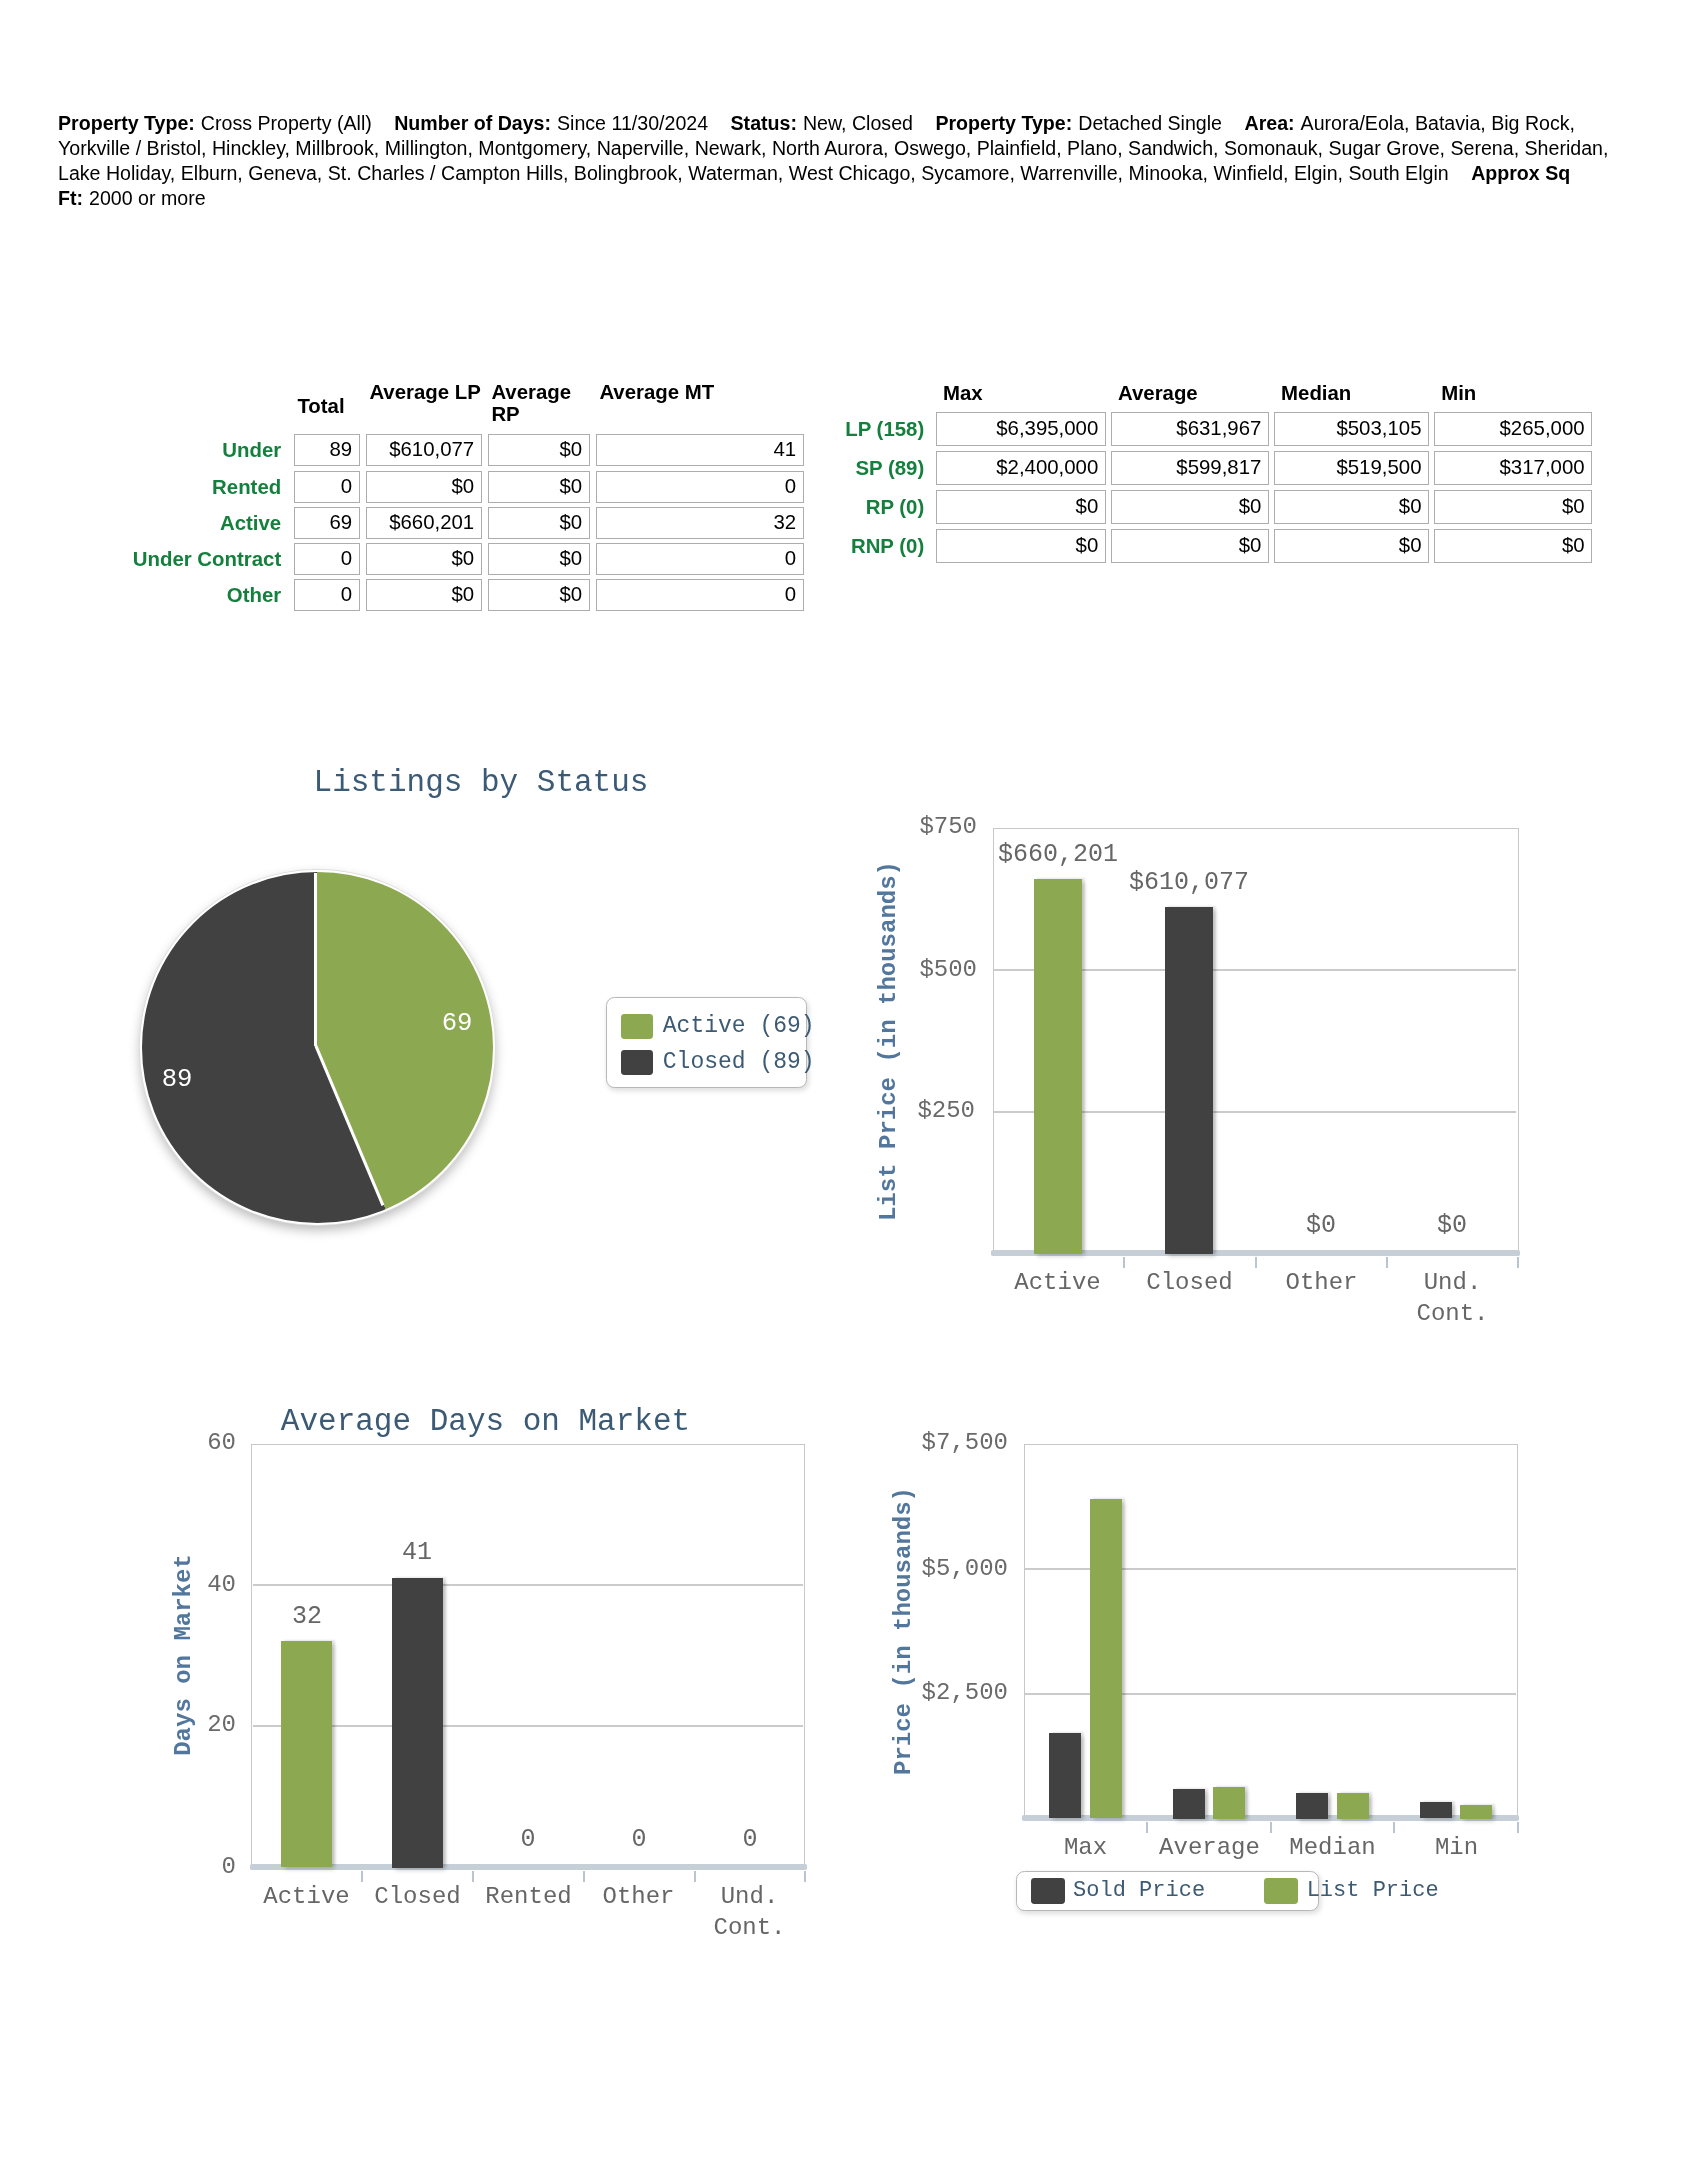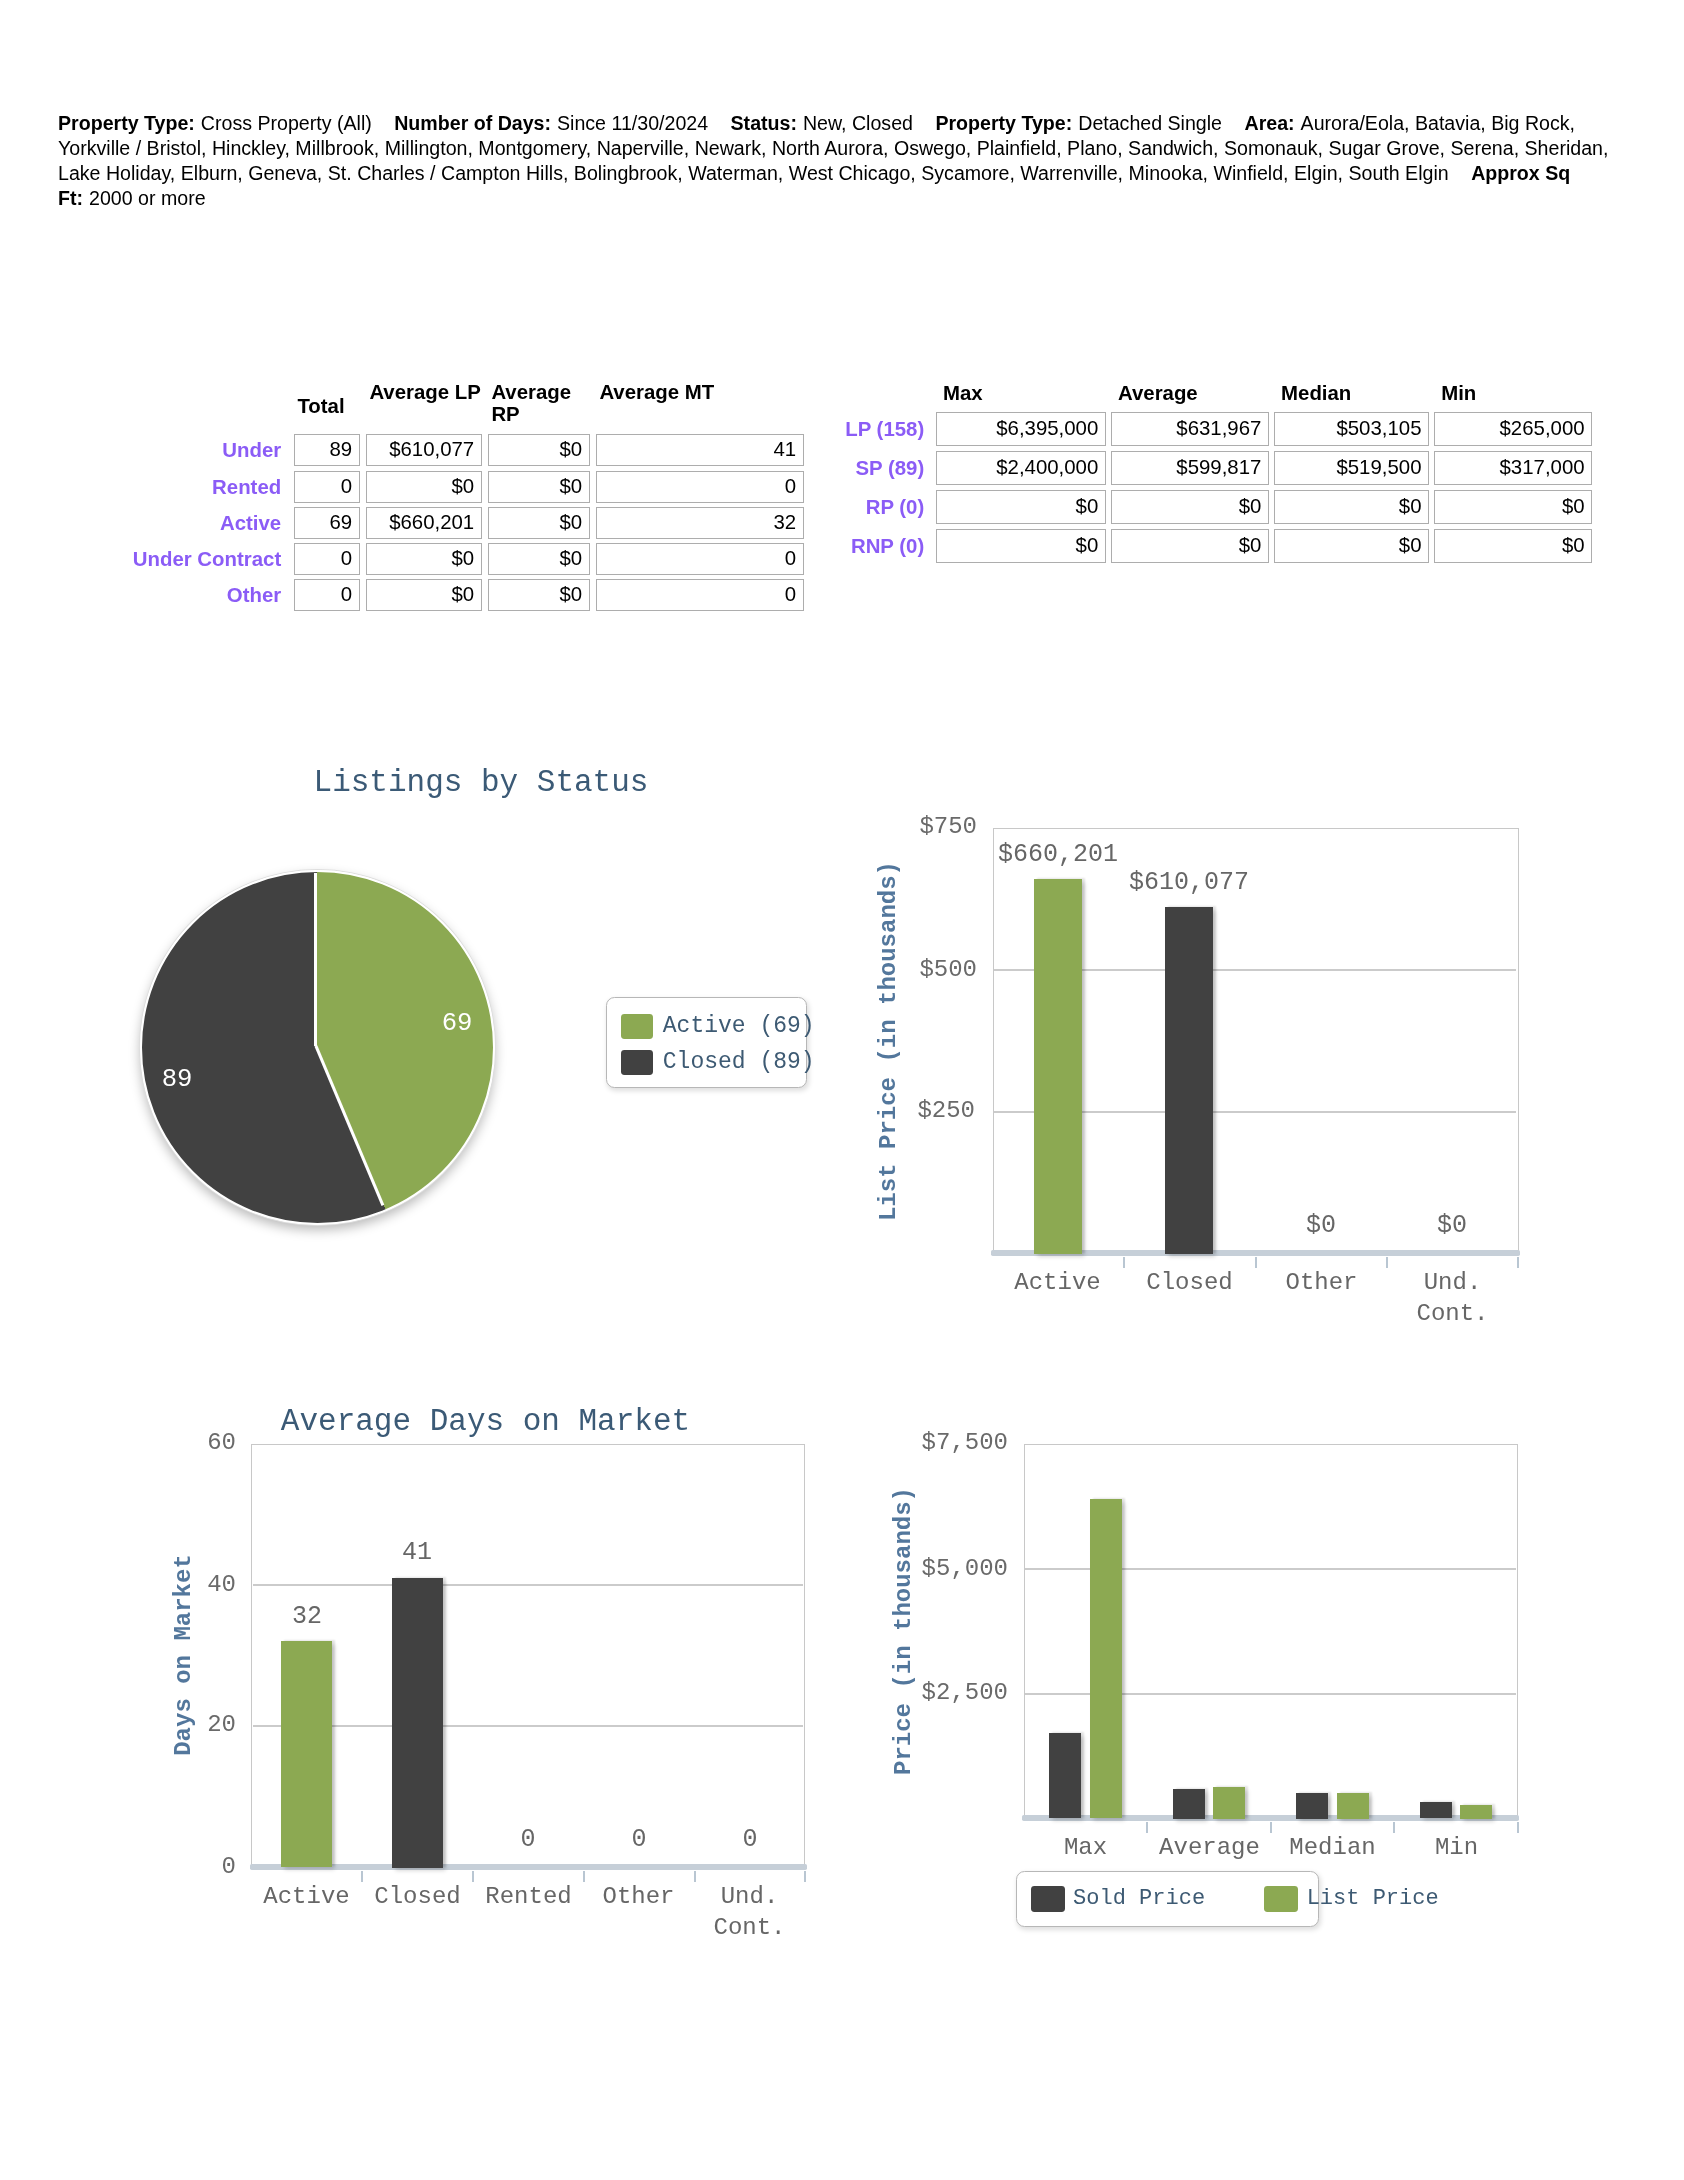--- a/index.html
+++ b/index.html
@@ -19,21 +19,21 @@
           grid-template-rows:49px repeat(5,32px);
           column-gap:6px;row-gap:4.3px;}
   .t-right{left:813px;top:381px;
           grid-template-columns:118px 170px 158px 155px 158px;
           grid-template-rows:25.6px repeat(4,34px);
           column-gap:5.1px;row-gap:5.1px;}
   .sumtbl .th{font-weight:bold;font-size:20.4px;line-height:22px;color:#000;padding-left:3.4px;}
   .t-right .th{line-height:25.6px;padding-left:6.8px;}
   .t-left .th{align-self:start;}
   .t-left .th0{align-self:center;}
-  .sumtbl .rl{font-weight:bold;font-size:20.4px;color:#8b5cf6;text-align:right;padding-right:6.8px;}
+  .sumtbl .rl{font-weight:bold;font-size:20.4px;color:#15803d;text-align:right;padding-right:6.8px;}
   .t-left .rl{line-height:32px;}
   .t-right .rl{line-height:34px;}
   .sumtbl .cellbox{border:1.7px solid #adadad;background:#fff;box-sizing:border-box;
                    font-size:20.4px;color:#000;text-align:right;padding:0 6.8px;}
   .t-left .cellbox{line-height:28px;}
   .t-right .cellbox{line-height:30px;}
 
   
   .chart{position:absolute;font-family:Liberation Mono, monospace;}
   .chart-title{position:absolute;left:0;top:6.8px;width:100%;text-align:center;
@@ -211,21 +211,21 @@
       <div class="cat" style="left: 313px; top: 484px; width: 107px;">Rented</div>
       <div class="vlabel" style="left: 264px; top: 428px; width: 204px;">0</div>
       <div class="cat" style="left: 423px; top: 484px; width: 107px;">Other</div>
       <div class="vlabel" style="left: 375px; top: 428px; width: 204px;">0</div>
       <div class="cat" style="left: 534px; top: 484px; width: 107px;">Und. Cont.</div>
       <div class="vlabel" style="left: 486px; top: 428px; width: 204px;">0</div>
     </div>
 
   <div id="chartD" class="chart" style="left:877px;top:1397px;width:647px;height:596px;">
     <div class="ylabel" style="left:25.6px;top:234px;">Price (in thousands)</div>
-    <div class="legendbox lg-horiz" style="left:139px;top:474px;width:303px;height:56px;">
+    <div class="legendbox lg-horiz" style="left:139px;top:474px;width:303px;height:40px;">
       <span class="lg-item">
         <span class="swatch sw-b" style="background:#414141;"></span>
         <span class="lg-label" style="font-size:22px;">Sold Price</span>
       </span>
       <span class="lg-item">
         <span class="swatch sw-b" style="background:#8ca952;"></span>
         <span class="lg-label" style="font-size:22px;">List Price</span>
       </span>
     </div>
   <div class="plot-border" style="left: 147px; top: 47px; width: 494px; height: 375px;"></div>

